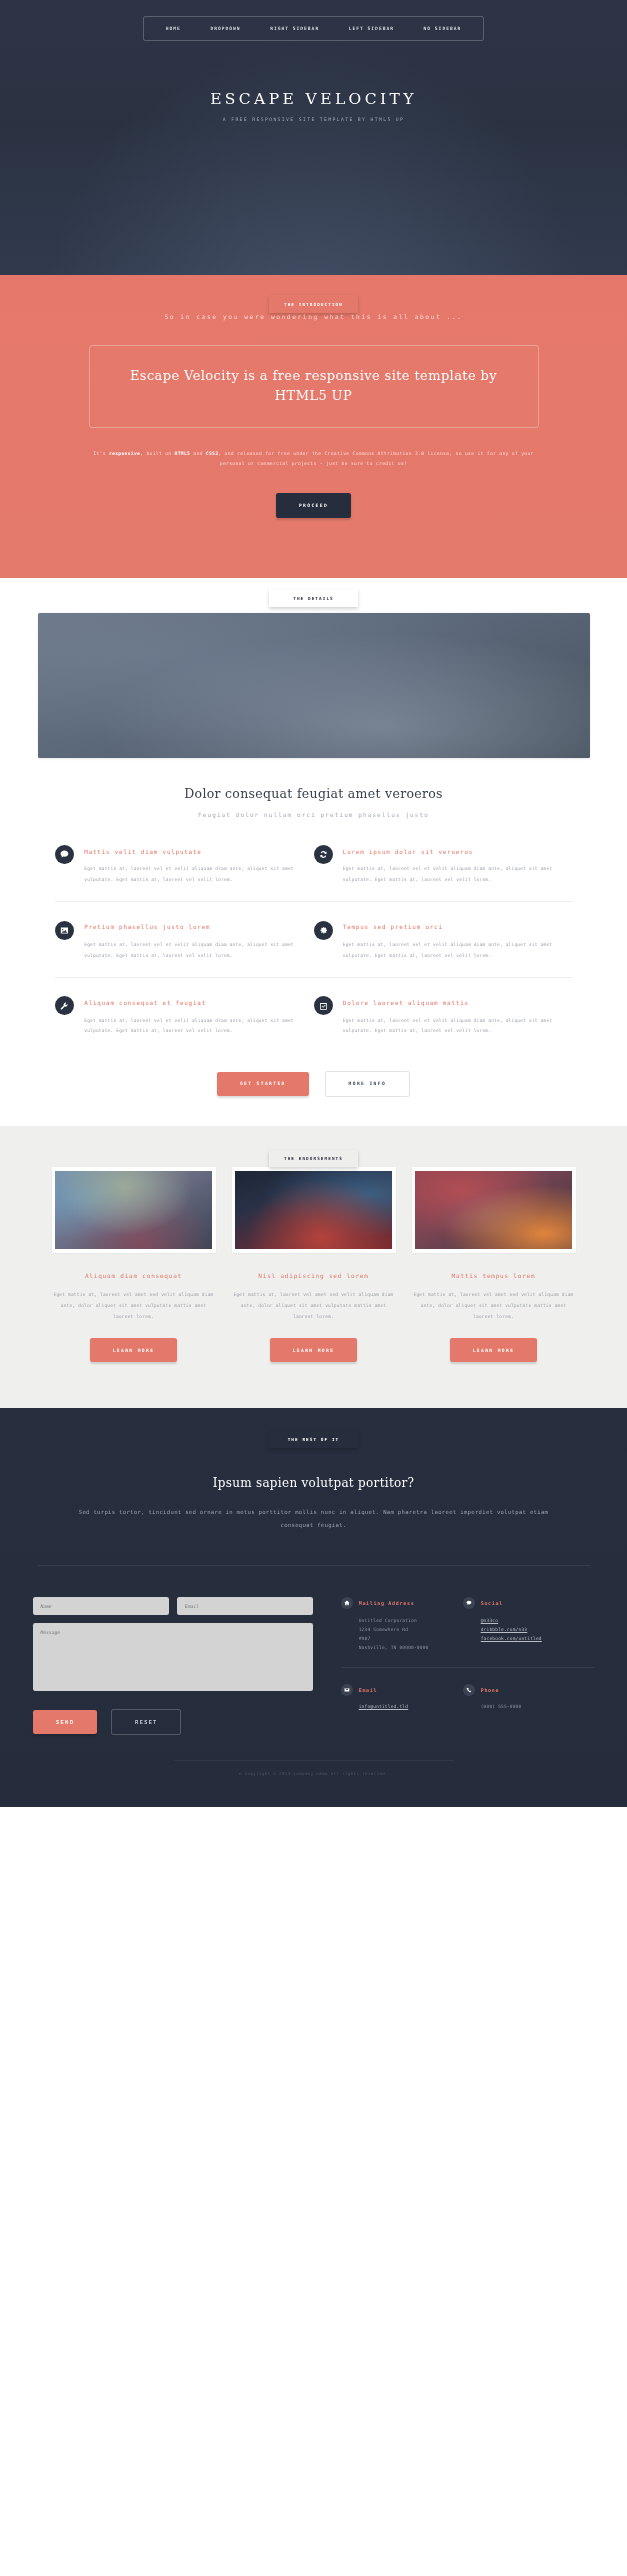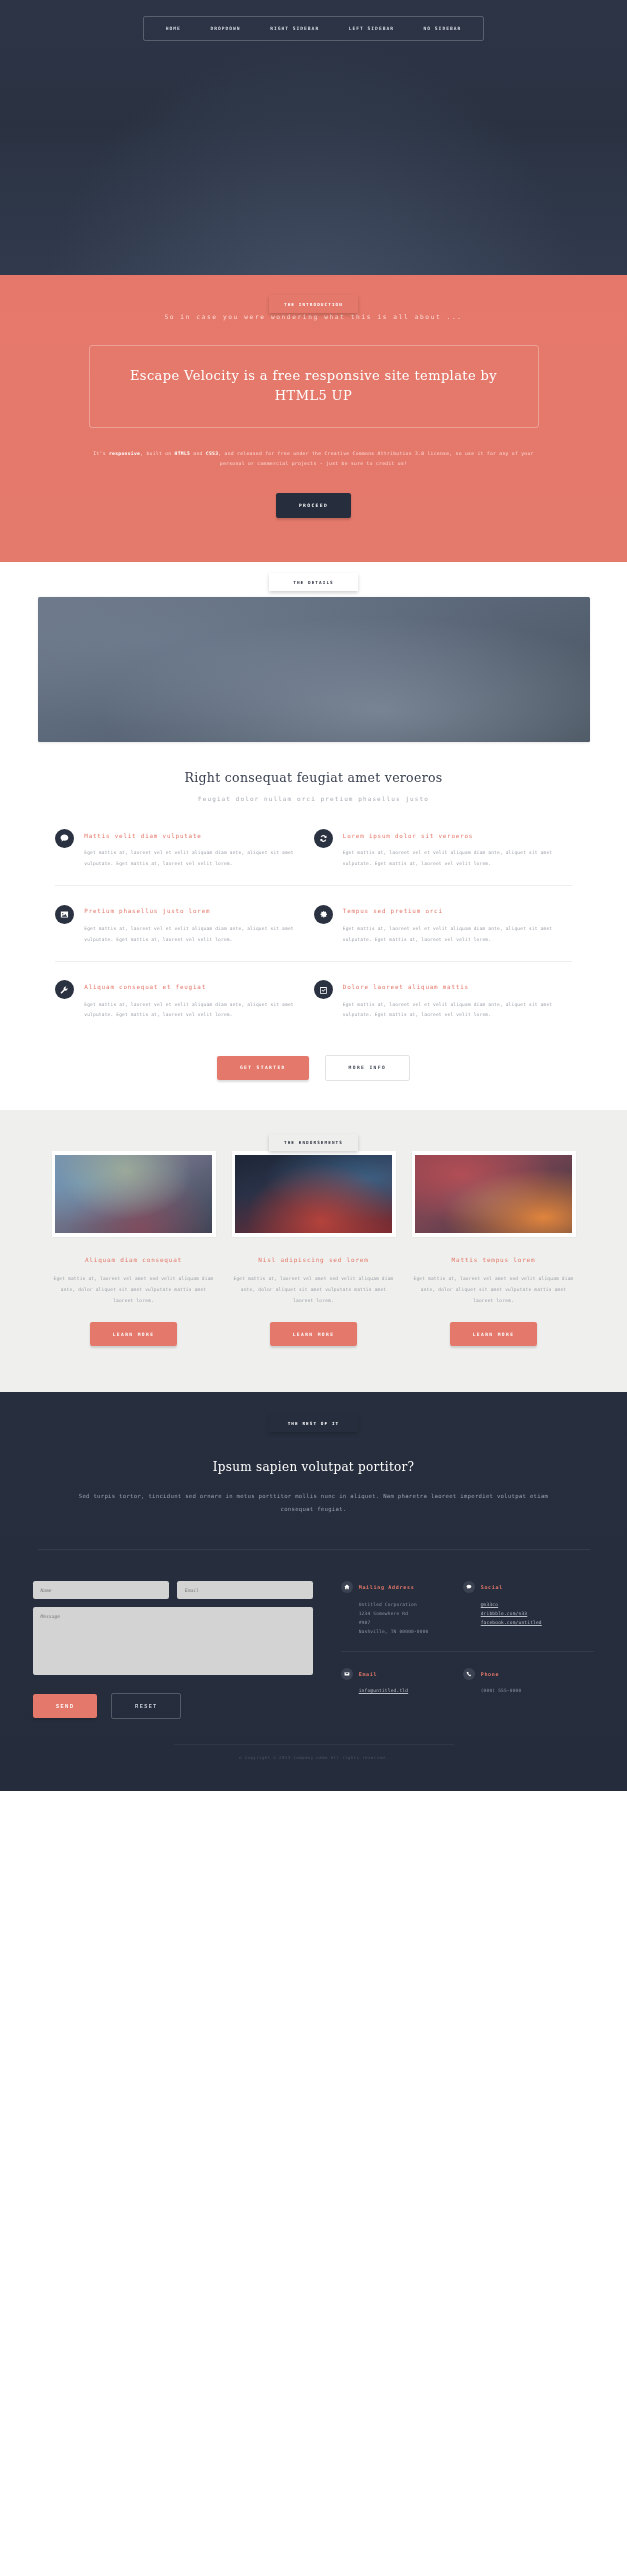--- a/index.html
+++ b/index.html
@@ -77,21 +77,21 @@
   }
   .tab.coral { background:#e4796b; color:#fff; }
   .tab.white { background:#ffffff; color:#2b3242; }
   .tab.light { background:#eeeeec; color:#2b3242; }
   .tab.dark  { background:#262d3c; color:#ffffff; }
 
   
   .intro {
     background:#e4796b;
     background-image:linear-gradient(180deg,#e5786a 0%,#e47a6c 100%);
-    padding:38px 0 44px 0;
+    padding:38px 0 60px 0;
     text-align:center;
     position:relative;
   }
   .intro .lead {
     color:#ffd7d0;
     font-size:6.2px;
     letter-spacing:1.6px;
     margin-bottom:25px;
   }
   .big-box {
@@ -322,20 +322,24 @@
 <div class="header">
   <div class="nav-wrap">
     <nav class="nav">
       <a href="#">Home</a>
       <a href="#">Dropdown</a>
       <a href="#">Right Sidebar</a>
       <a href="#">Left Sidebar</a>
       <a href="#">No Sidebar</a>
     </nav>
   </div>
+  <div class="brand">
+    <h1>Escape Velocity</h1>
+    <p>A free responsive site template by HTML5 UP</p>
+  </div>
 </div>
 
 <div class="intro">
   <div class="tab-holder">
     <div class="tab coral">The Introduction</div>
   </div>
   <p class="lead">So in case you were wondering what this is all about ...</p>
   <div class="big-box">
     <h2>Escape Velocity is a free responsive site template by HTML5 UP</h2>
   </div>
@@ -346,21 +350,21 @@
 </div>
 
 <div class="details">
   <div class="tab-holder">
     <div class="tab white">The Details</div>
   </div>
 
   <div class="pic"></div>
 
   <div class="sec-title">
-    <h2>Right consequat feugiat amet veroeros</h2>
+    <h2>Dolor consequat feugiat amet veroeros</h2>
     <p>Feugiat dolor nullam orci pretium phasellus justo</p>
   </div>
 
   <div class="features">
 
     <div class="frow">
       <div class="fcol">
         <span class="ficon">
           <svg viewBox="0 0 16 16">
               <path d="M8 1C4.1 1 1 3.5 1 6.6c0 1.8 1 3.3 2.6 4.3-.1.9-.6 2-1.3 2.8 1.5-.3 2.9-1 3.9-1.8.6.1 1.2.2 1.8.2 3.9 0 7-2.5 7-5.5S11.9 1 8 1z"></path>

